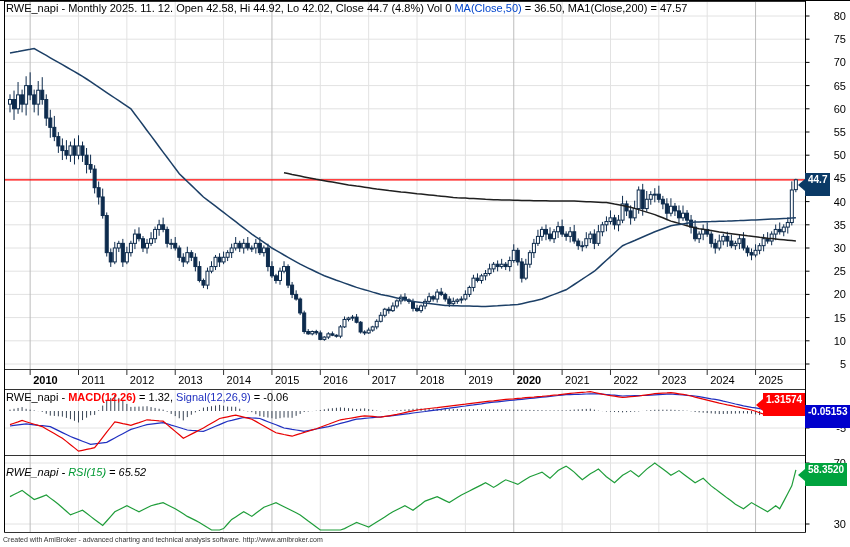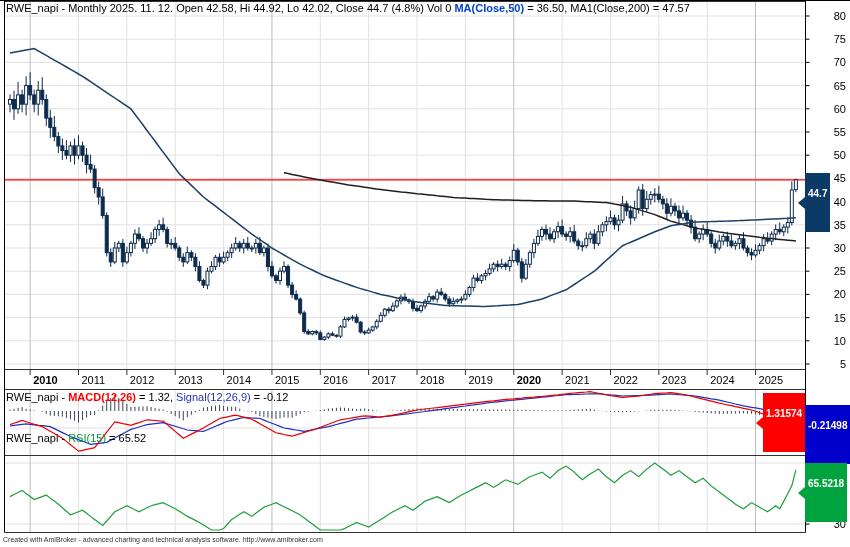--- a/index.html
+++ b/index.html
@@ -9,22 +9,22 @@
     border-top:1px solid #000;
   }
   svg{position:absolute;left:0;top:0;}
   .ptitle{
     position:absolute;left:6px;font-size:11px;color:#000;white-space:nowrap;
     letter-spacing:0;line-height:12px;z-index:5;
   }
   .badge{position:absolute;display:flex;align-items:center;z-index:6;}
   .badge .arr{width:0;height:0;border-top:6px solid transparent;border-bottom:6px solid transparent;border-right:7px solid #000;}
   .badge .box{
-    color:#fff;font-size:10px;font-weight:bold;height:31px;line-height:13px;
-    padding:14px 3px;white-space:nowrap;
+    color:#fff;font-size:10px;font-weight:bold;height:23px;line-height:13px;
+    padding:0 3px;white-space:nowrap;
   }
   .footer{
     position:absolute;left:3px;top:535px;font-size:7px;color:#333;
     font-family:"Liberation Sans",sans-serif;white-space:nowrap;z-index:5;
   }
 </style>
 </head>
 <body>
 
 <div class="screen">
@@ -764,41 +764,41 @@
       <text x="613.47" y="383" font-size="11" fill="#000" font-family="Liberation Sans, sans-serif" font-weight="normal">2022</text>
       <line x1="658.83" y1="369" x2="658.83" y2="374" stroke="#333" stroke-width="1"></line>
       <text x="661.83" y="383" font-size="11" fill="#000" font-family="Liberation Sans, sans-serif" font-weight="normal">2023</text>
       <line x1="707.19" y1="369" x2="707.19" y2="374" stroke="#333" stroke-width="1"></line>
       <text x="710.19" y="383" font-size="11" fill="#000" font-family="Liberation Sans, sans-serif" font-weight="normal">2024</text>
       <line x1="755.5500000000001" y1="369" x2="755.5500000000001" y2="374" stroke="#333" stroke-width="1"></line>
       <text x="758.5500000000001" y="383" font-size="11" fill="#000" font-family="Liberation Sans, sans-serif" font-weight="normal">2025</text>
     </svg>
 
   <div class="ptitle" style="top:1px;">
-    <span>RWE_napi - Monthly 2025. 11. 12. Open 42.58, Hi 44.92, Lo 42.02, Close 44.7 (4.8%) Vol 0 </span><span id="t-ma50" style="color: rgb(0, 68, 204); font-weight: bold;">MA(Close,50)</span><span> = 36.50, MA1(Close,200) = 47.57</span>
+    <span>RWE_napi - Monthly 2025. 11. 12. Open 42.58, Hi 44.92, Lo 42.02, Close 44.7 (4.8%) Vol 0 </span><span id="t-ma50" style="color: rgb(0, 68, 204);">MA(Close,50)</span><span> = 36.50, MA1(Close,200) = 47.57</span>
   </div>
 
   <div class="ptitle" style="top:390px;">
-    <span>RWE_napi - </span><span id="t-macd" style="color: rgb(255, 0, 0); font-weight: bold;">MACD(12,26)</span><span> = 1.32, </span><span id="t-signal" style="color: rgb(32, 48, 192);">Signal(12,26,9)</span><span> = -0.12</span>
+    <span>RWE_napi - </span><span id="t-macd" style="color: rgb(255, 0, 0); font-weight: bold;">MACD(12,26)</span><span> = 1.32, </span><span id="t-signal" style="color: rgb(32, 48, 192);">Signal(12,26,9)</span><span> = -0.06</span>
   </div>
 
-  <div class="ptitle" style="top:431px;">
+  <div class="ptitle" style="top:465px;font-style:italic;">
     <span>RWE_napi - </span><span id="t-rsi" style="color: rgb(0, 153, 51);">RSI(15)</span><span> = 65.52</span>
   </div>
 
   <div class="badge" id="b-close" style="left: 798px; top: 172px;">
     <span class="arr" style="border-right-color: rgb(11, 58, 102);"></span>
     <span class="box" style="background: rgb(11, 58, 102);">44.7</span>
   </div>
   <div class="badge" id="b-macd" style="left: 756px; top: 392px;">
     <span class="arr" style="border-right-color: rgb(255, 0, 0);"></span>
     <span class="box" style="background: rgb(255, 0, 0);">1.31574</span>
   </div>
   <div class="badge" id="b-signal" style="left: 805px; top: 404px;">
-    <span class="box" style="background: rgb(0, 0, 204);">-0.21498</span>
+    <span class="box" style="background: rgb(0, 0, 204);">-0.05153</span>
   </div>
   <div class="badge" id="b-rsi" style="left: 798px; top: 462px;">
     <span class="arr" style="border-right-color: rgb(0, 163, 62);"></span>
-    <span class="box" style="background: rgb(0, 163, 62);">65.5218</span>
+    <span class="box" style="background: rgb(0, 163, 62);">58.3520</span>
   </div>
 
   <div class="footer">Created with AmiBroker - advanced charting and technical analysis software. http://www.amibroker.com</div>
 </div>
 
 </body></html>

